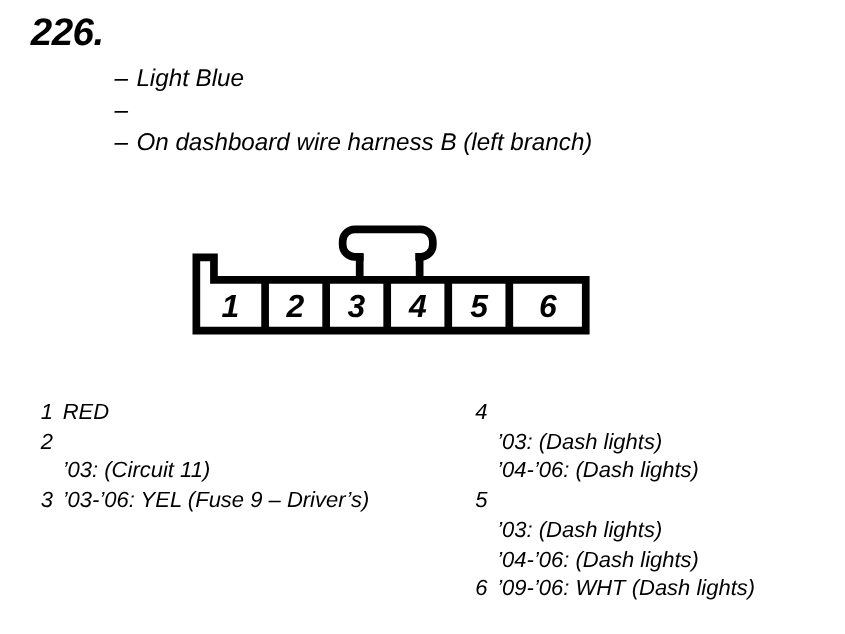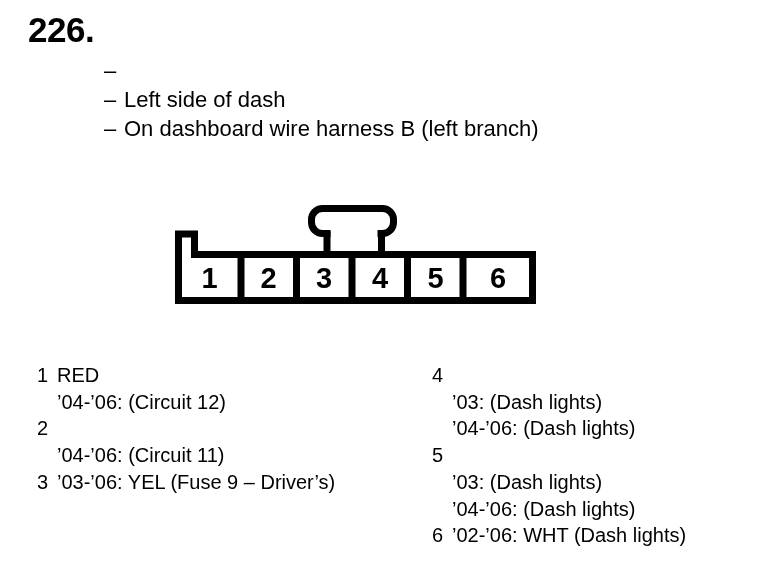--- a/index.html
+++ b/index.html
@@ -1,18 +1,18 @@
 <!DOCTYPE html>
 <html><head>
 <meta charset="utf-8">
 <style>
   html,body{margin:0;padding:0;background:#ffffff;}
   .page{
     position:relative;width:768px;height:576px;background:#ffffff;color:#000000;
-    font-family:"Liberation Sans",sans-serif;overflow:hidden;
+    font-family:"Liberation Sans",sans-serif;overflow:hidden;font-style:italic;
   }
   .title-row{
     position:absolute;left:28px;top:9px;display:flex;gap:15px;
     font-weight:bold;font-size:35px;line-height:42px;white-space:nowrap;letter-spacing:-0.5px;
   }
   .bullets{position:absolute;left:104px;top:56px;font-size:22px;line-height:29px;}
   .bullet{display:flex;white-space:nowrap;}
   .bullet .dash{flex:none;width:20px;}
   .connector{position:absolute;left:160px;top:192px;width:400px;height:125px;}
   .pin-digit{
@@ -30,24 +30,24 @@
 
 <div class="page">
 
   <header class="title-row">
     <span>226.</span>
   </header>
 
   <div class="bullets">
     <div class="bullet">
       <span class="dash">–</span>
+      <span>Light Blue</span>
     </div>
     <div class="bullet">
       <span class="dash">–</span>
-      <span>Left side of dash</span>
     </div>
     <div class="bullet">
       <span class="dash">–</span>
       <span>On dashboard wire harness B (left branch)</span>
     </div>
   </div>
 
   <svg class="connector" viewBox="160 192 400 125" aria-hidden="true">
     <rect x="311.5" y="208.5" width="82" height="25" rx="11" fill="#ffffff" stroke="#000000" stroke-width="7"></rect>
     <rect x="330.5" y="226" width="47" height="26" fill="#ffffff"></rect>
@@ -61,32 +61,25 @@
     <text class="pin-digit" x="435.5" y="288">5</text>
     <text class="pin-digit" x="498" y="288">6</text>
   </svg>
 
   <div class="pin-col left">
     <div class="pin-line">
       <span class="pin-no">1</span>
       <span class="pin-text">RED</span>
     </div>
     <div class="pin-line">
-      <span class="pin-no"></span>
-      <span class="pin-text">’04-’06: (Circuit 12)</span>
-    </div>
-    <div class="pin-line">
       <span class="pin-no">2</span>
     </div>
     <div class="pin-line">
       <span class="pin-no"></span>
-    </div>
-    <div class="pin-line">
-      <span class="pin-no"></span>
-      <span class="pin-text">’04-’06: (Circuit 11)</span>
+      <span class="pin-text">’03: (Circuit 11)</span>
     </div>
     <div class="pin-line">
       <span class="pin-no">3</span>
       <span class="pin-text">’03-’06: YEL (Fuse 9 – Driver’s)</span>
     </div>
   </div>
 
   <div class="pin-col right">
     <div class="pin-line">
       <span class="pin-no">4</span>
@@ -105,17 +98,17 @@
     <div class="pin-line">
       <span class="pin-no"></span>
       <span class="pin-text">’03: (Dash lights)</span>
     </div>
     <div class="pin-line">
       <span class="pin-no"></span>
       <span class="pin-text">’04-’06: (Dash lights)</span>
     </div>
     <div class="pin-line">
       <span class="pin-no">6</span>
-      <span class="pin-text">’02-’06: WHT (Dash lights)</span>
+      <span class="pin-text">’09-’06: WHT (Dash lights)</span>
     </div>
   </div>
 
 </div>
 
 </body></html>

